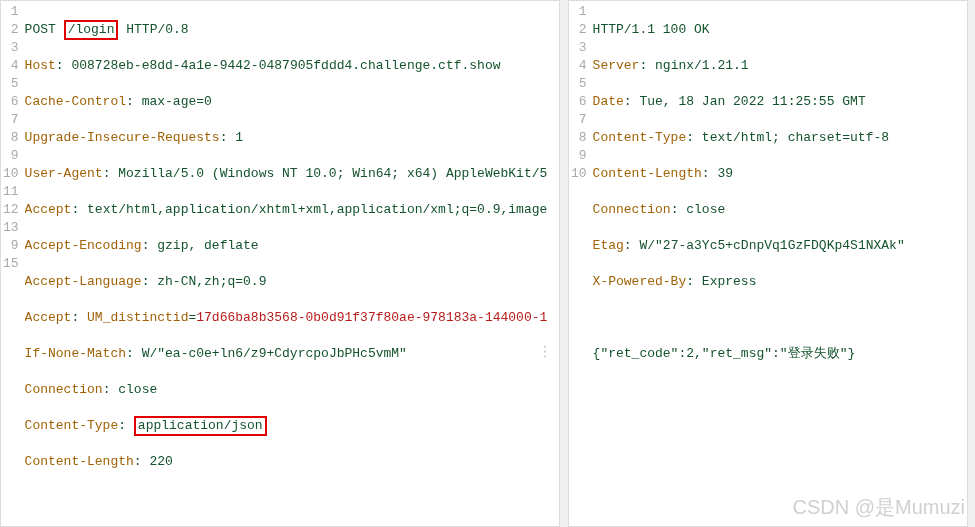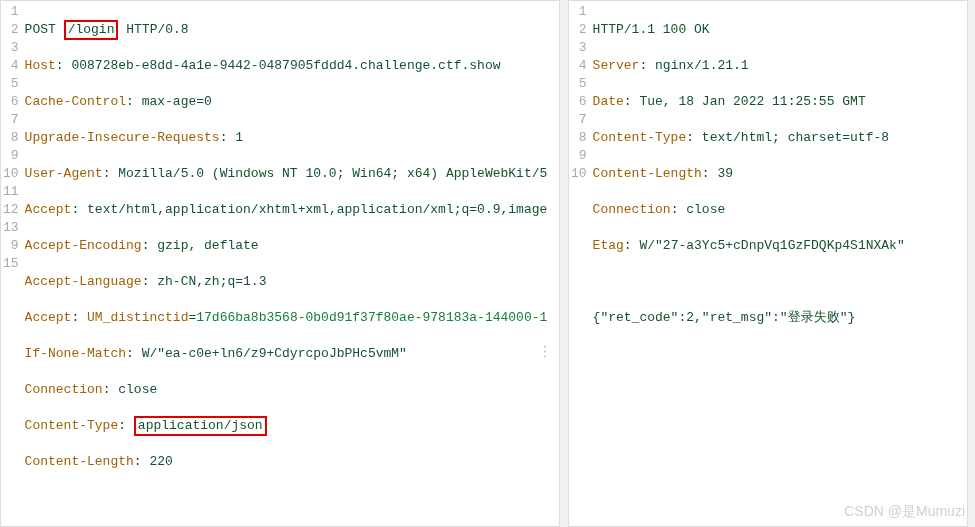--- a/index.html
+++ b/index.html
@@ -38,21 +38,21 @@
     text-align: right;
     color: #aaa;
     padding: 0 6px 0 2px;
     user-select: none;
     flex-shrink: 0;
   }
   .lnums div { height: 18px; }
   .code { flex: 1; white-space: pre; overflow: hidden; }
   .code .line { height: 18px; display: block; white-space: pre; }
   .kw { color: #a16207; }    
-  .hex { color: #15803d; }    
+  .hex { color: #b91c1c; }    
   .txt { color: #14532d; }
   .redbox {
     border: 2px solid #e00000;
     padding: 0 2px;
     margin: -1px 0;
     display: inline-block;
     line-height: 16px;
   }
   .more-dots {
     position: absolute;
@@ -60,21 +60,21 @@
     top: 342px;
     color: #bbb;
     font-size: 14px;
     letter-spacing: 1px;
   }
   .watermark {
     position: absolute;
     right: 10px;
     bottom: 6px;
     color: #d0d0d0;
-    font-size: 14px;
+    font-size: 20px;
     font-family: sans-serif;
     pointer-events: none;
   }
 </style>
 </head>
 <body>
 
 <div class="container">
 
   <div class="pane pane-left">
@@ -97,21 +97,21 @@
           <div>15</div>
       </div>
       <div class="code">
 <span class="line"><span class="txt">POST</span> <span class="redbox"><span class="txt">/login</span></span> <span class="txt">HTTP/0.8</span></span>
 <span class="line"><span class="kw">Host</span><span class="txt">:</span><span class="txt"> 008728eb-e8dd-4a1e-9442-0487905fddd4.challenge.ctf.show</span></span>
 <span class="line"><span class="kw">Cache-Control</span><span class="txt">:</span><span class="txt"> max-age=0</span></span>
 <span class="line"><span class="kw">Upgrade-Insecure-Requests</span><span class="txt">:</span><span class="txt"> 1</span></span>
 <span class="line"><span class="kw">User-Agent</span><span class="txt">:</span><span class="txt"> Mozilla/5.0 (Windows NT 10.0; Win64; x64) AppleWebKit/5</span></span>
 <span class="line"><span class="kw">Accept</span><span class="txt">:</span><span class="txt"> text/html,application/xhtml+xml,application/xml;q=0.9,image</span></span>
 <span class="line"><span class="kw">Accept-Encoding</span><span class="txt">:</span><span class="txt"> gzip, deflate</span></span>
-<span class="line"><span class="kw">Accept-Language</span><span class="txt">:</span><span class="txt"> zh-CN,zh;q=1.3</span></span>
+<span class="line"><span class="kw">Accept-Language</span><span class="txt">:</span><span class="txt"> zh-CN,zh;q=0.9</span></span>
 <span class="line"><span class="kw">Accept</span><span class="txt">: </span><span class="kw">UM_distinctid</span><span class="txt">=</span><span class="hex">17d66ba8b3568-0b0d91f37f80ae-978183a-144000-1</span></span>
 <span class="line"><span class="kw">If-None-Match</span><span class="txt">:</span><span class="txt"> W/"ea-c0e+ln6/z9+CdyrcpoJbPHc5vmM"</span></span>
 <span class="line"><span class="kw">Connection</span><span class="txt">:</span><span class="txt"> close</span></span>
 <span class="line"><span class="kw">Content-Type</span><span class="txt">: </span><span class="redbox"><span class="txt">application/json</span></span></span>
 <span class="line"><span class="kw">Content-Length</span><span class="txt">:</span><span class="txt"> 220</span></span>
 <span class="line"> </span>
 <span class="line"><span class="txt">{</span></span>
 
 
 
@@ -142,20 +142,21 @@
           <div>10</div>
       </div>
       <div class="code">
 <span class="line"><span class="txt">HTTP/1.1 100 OK</span></span>
 <span class="line"><span class="kw">Server</span><span class="txt">:</span><span class="txt"> nginx/1.21.1</span></span>
 <span class="line"><span class="kw">Date</span><span class="txt">:</span><span class="txt"> Tue, 18 Jan 2022 11:25:55 GMT</span></span>
 <span class="line"><span class="kw">Content-Type</span><span class="txt">:</span><span class="txt"> text/html; charset=utf-8</span></span>
 <span class="line"><span class="kw">Content-Length</span><span class="txt">:</span><span class="txt"> 39</span></span>
 <span class="line"><span class="kw">Connection</span><span class="txt">:</span><span class="txt"> close</span></span>
 <span class="line"><span class="kw">Etag</span><span class="txt">:</span><span class="txt"> W/"27-a3Yc5+cDnpVq1GzFDQKp4S1NXAk"</span></span>
+<span class="line"><span class="kw">X-Powered-By</span><span class="txt">:</span><span class="txt"> Express</span></span>
 <span class="line"> </span>
 <span class="line"><span class="txt">{"ret_code":2,"ret_msg":"登录失败"}</span></span>
       </div>
     </div>
   </div>
 </div>
 
 <div class="watermark">CSDN @是Mumuzi</div>
 
 </body></html>

